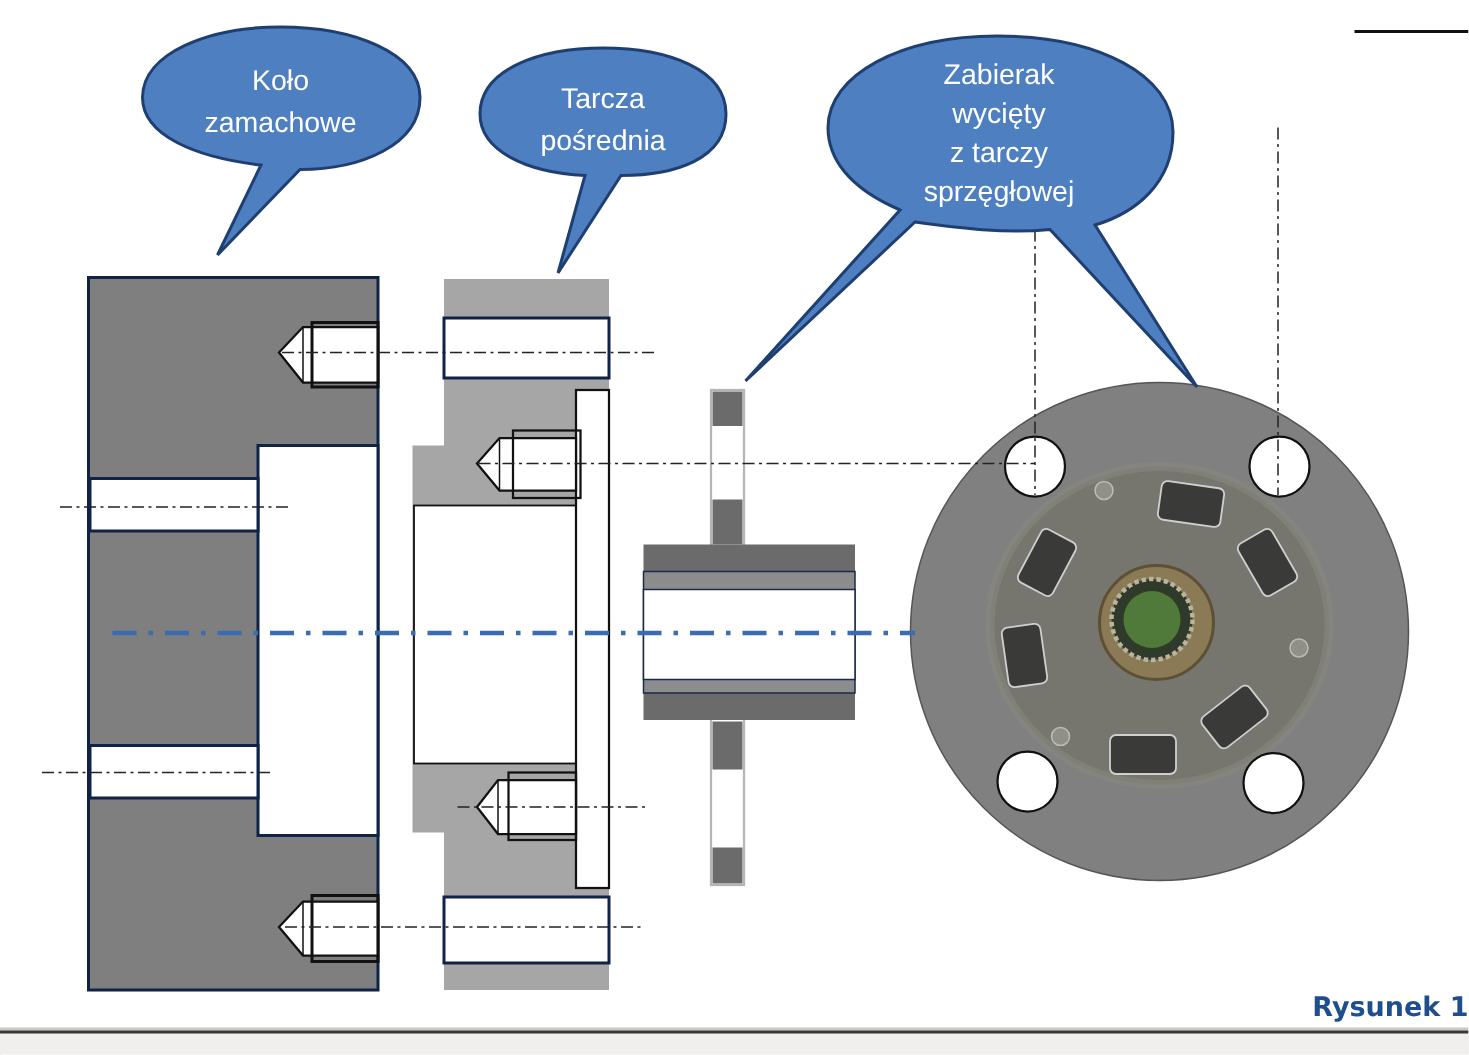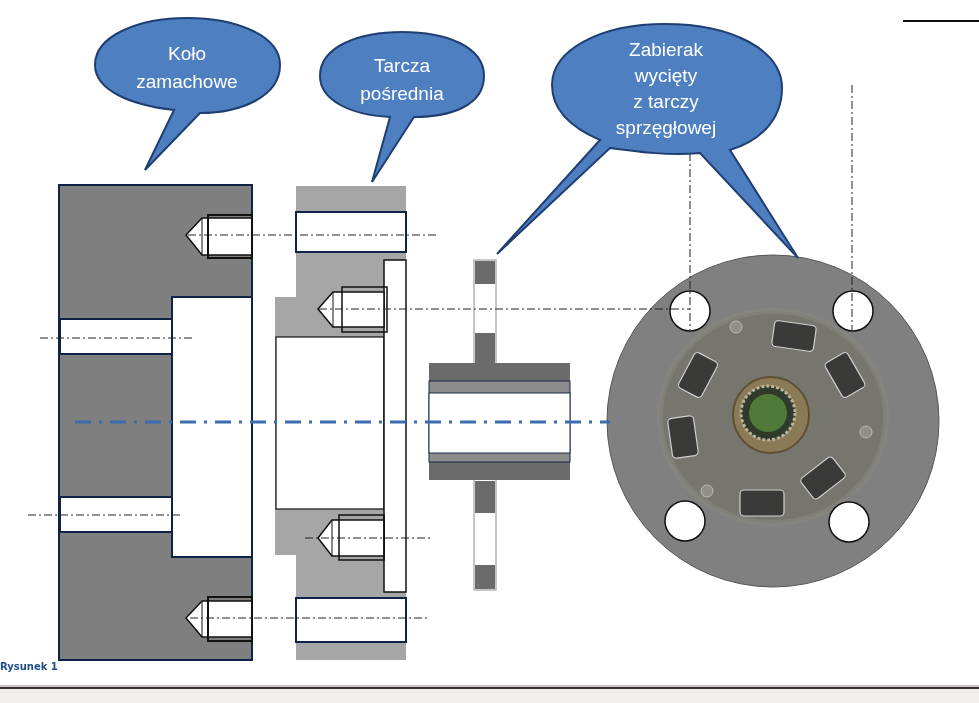--- a/index.html
+++ b/index.html
@@ -1,21 +1,21 @@
 <!DOCTYPE html>
 <html><head>
 <meta charset="utf-8">
 <style>
   html, body { margin:0; padding:0; }
   body { width:979px; height:703px; background:#ffffff; position:relative; overflow:hidden;
          font-family:"Liberation Sans", sans-serif; }
   #canvas { position:absolute; left:0; top:0; width:979px; height:688px; }
   .bubble-text { fill:#ffffff; font-family:"Liberation Sans", sans-serif; font-size:19px; text-anchor:middle; }
-  .caption { position:absolute; left:0; width:979px; top:661px; text-align:left;
-             font-family:"DejaVu Sans", sans-serif; font-size:10px; font-weight:bold; color:#1f4e8c; }
+  .caption { position:absolute; left:0; width:979px; top:661px; text-align:right;
+             font-family:"DejaVu Sans", sans-serif; font-size:18px; font-weight:bold; color:#1f4e8c; }
   .bottom-bar { position:absolute; left:0; top:687px; width:979px; height:16px; background:#f1efee;
                 border-top:2px solid #3a3533; box-shadow:0 -2px 0 #c9c7c6; }
   .top-rule { position:absolute; left:903px; top:20px; width:76px; height:2px; background:#111; }
 </style>
 </head>
 <body>
 
 <div class="top-rule"></div>
 
 <svg id="canvas" viewBox="0 0 979 688">

